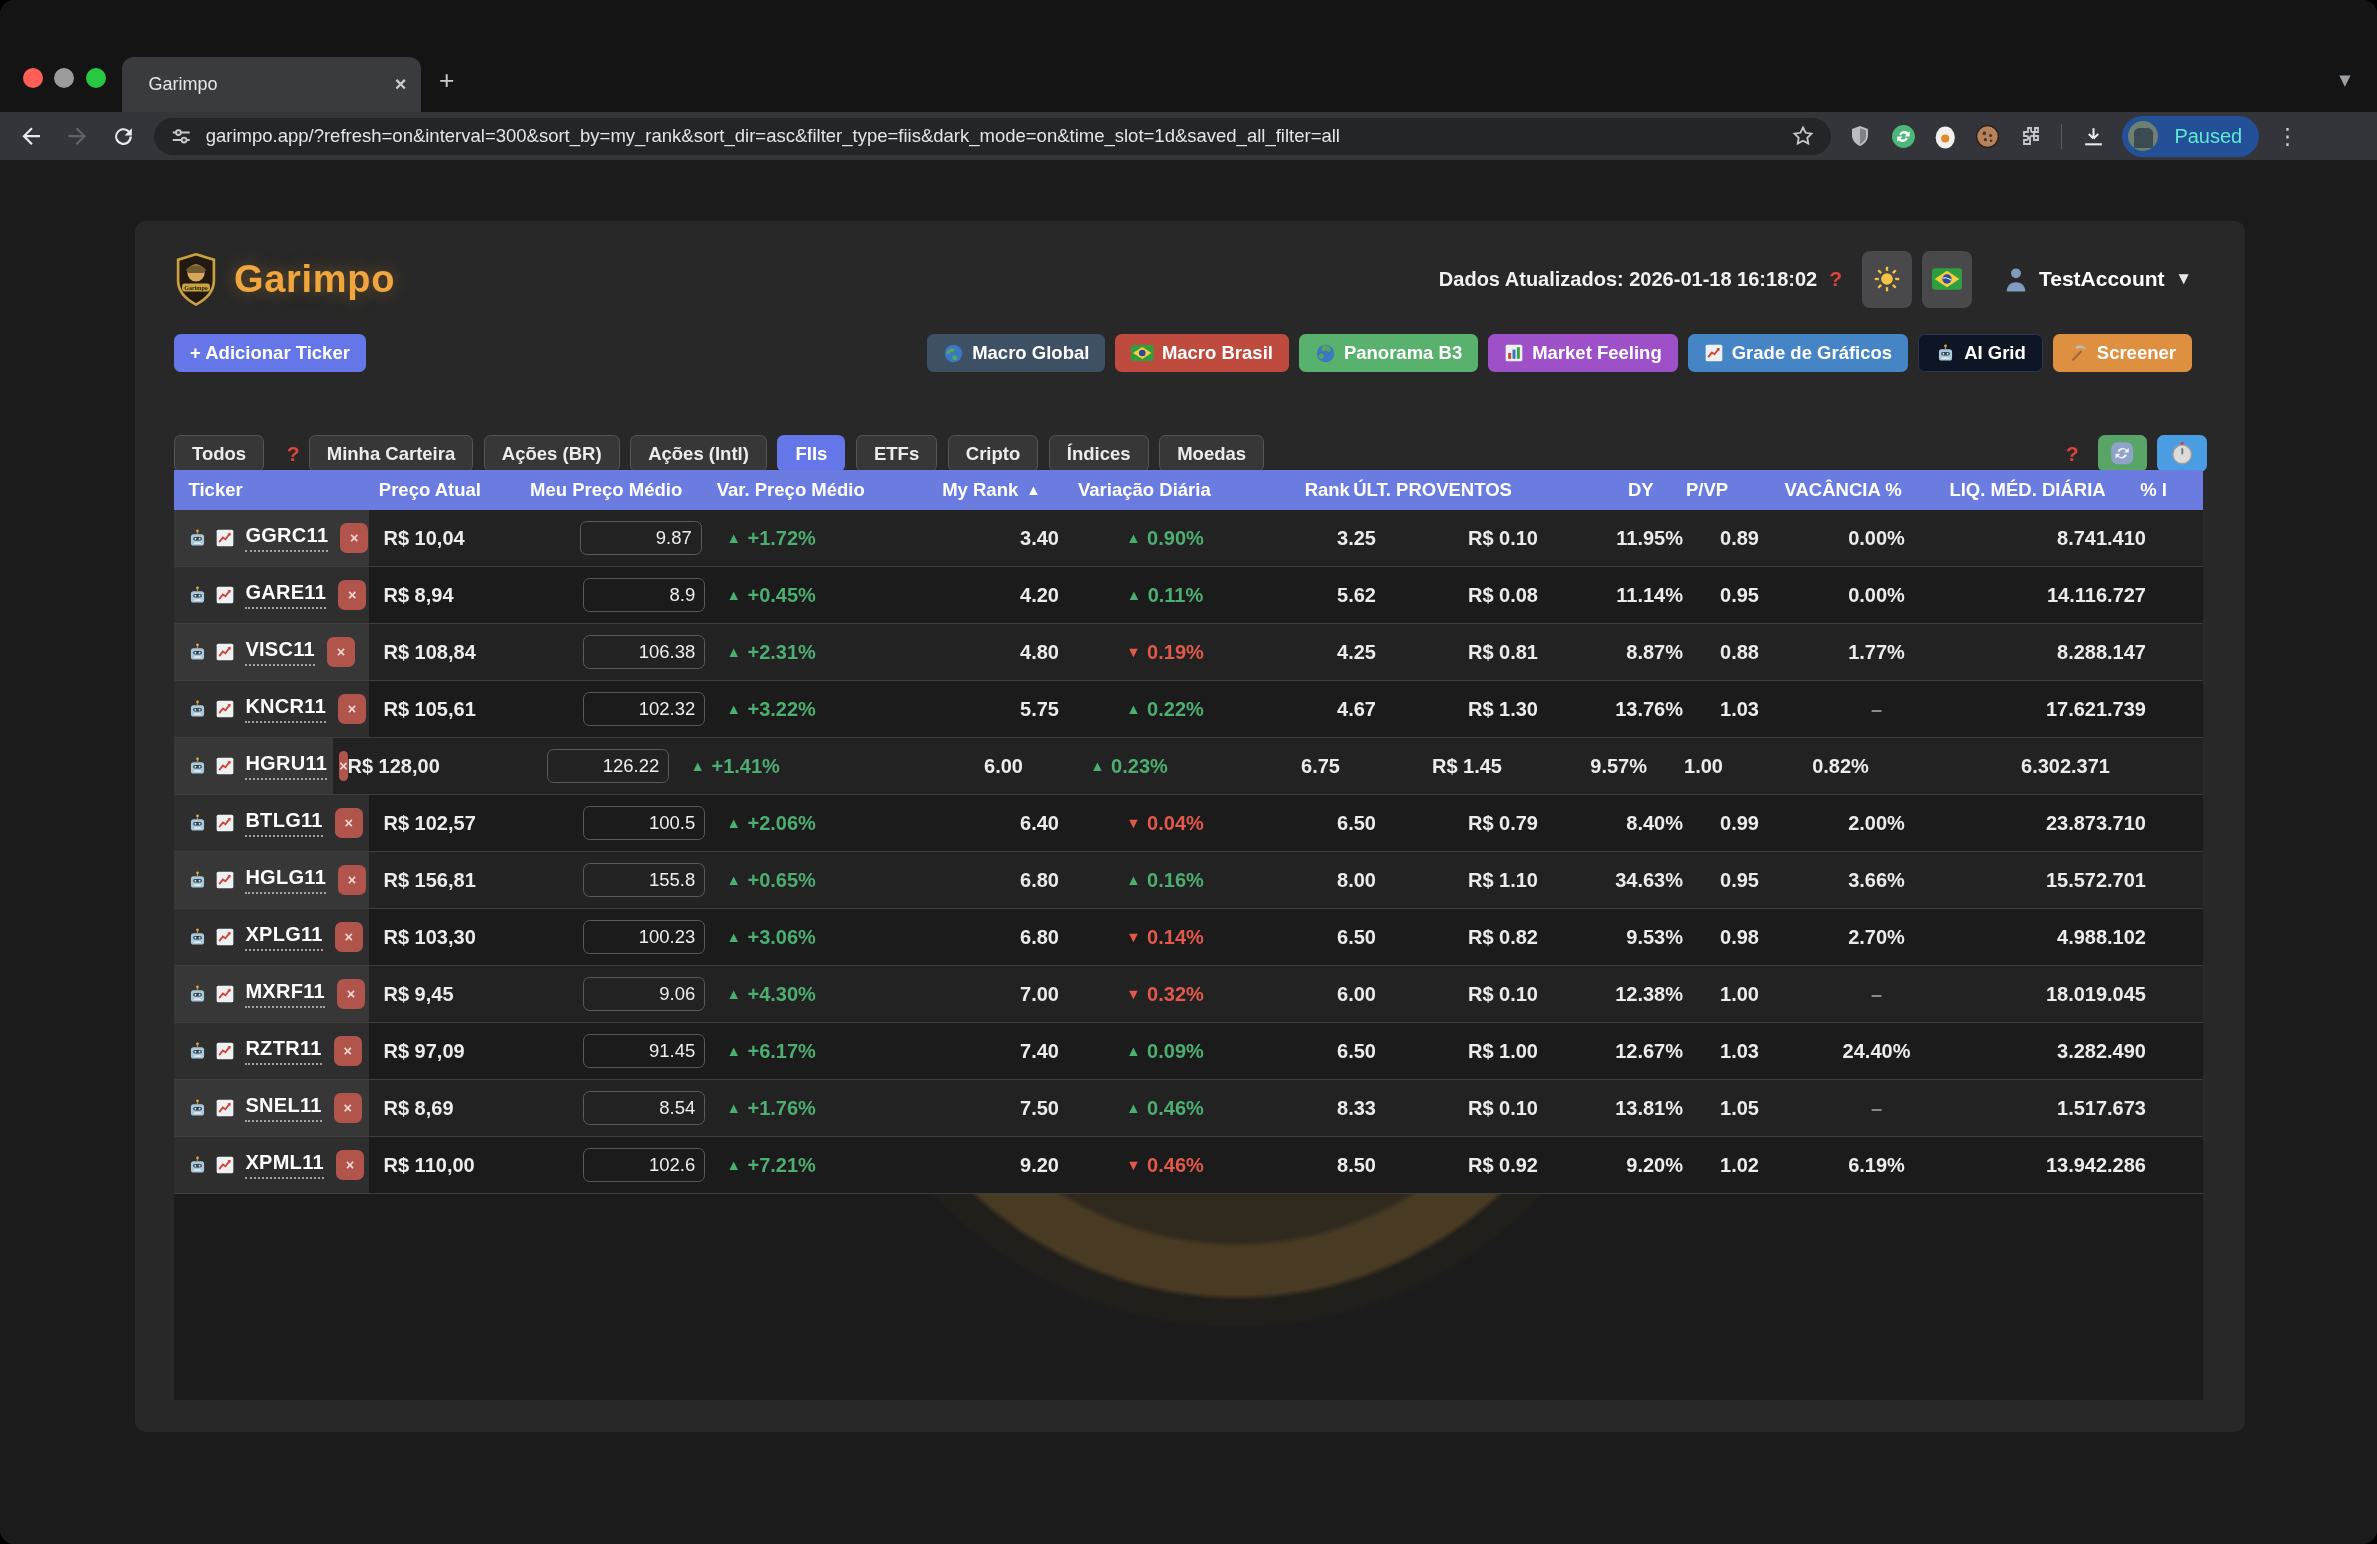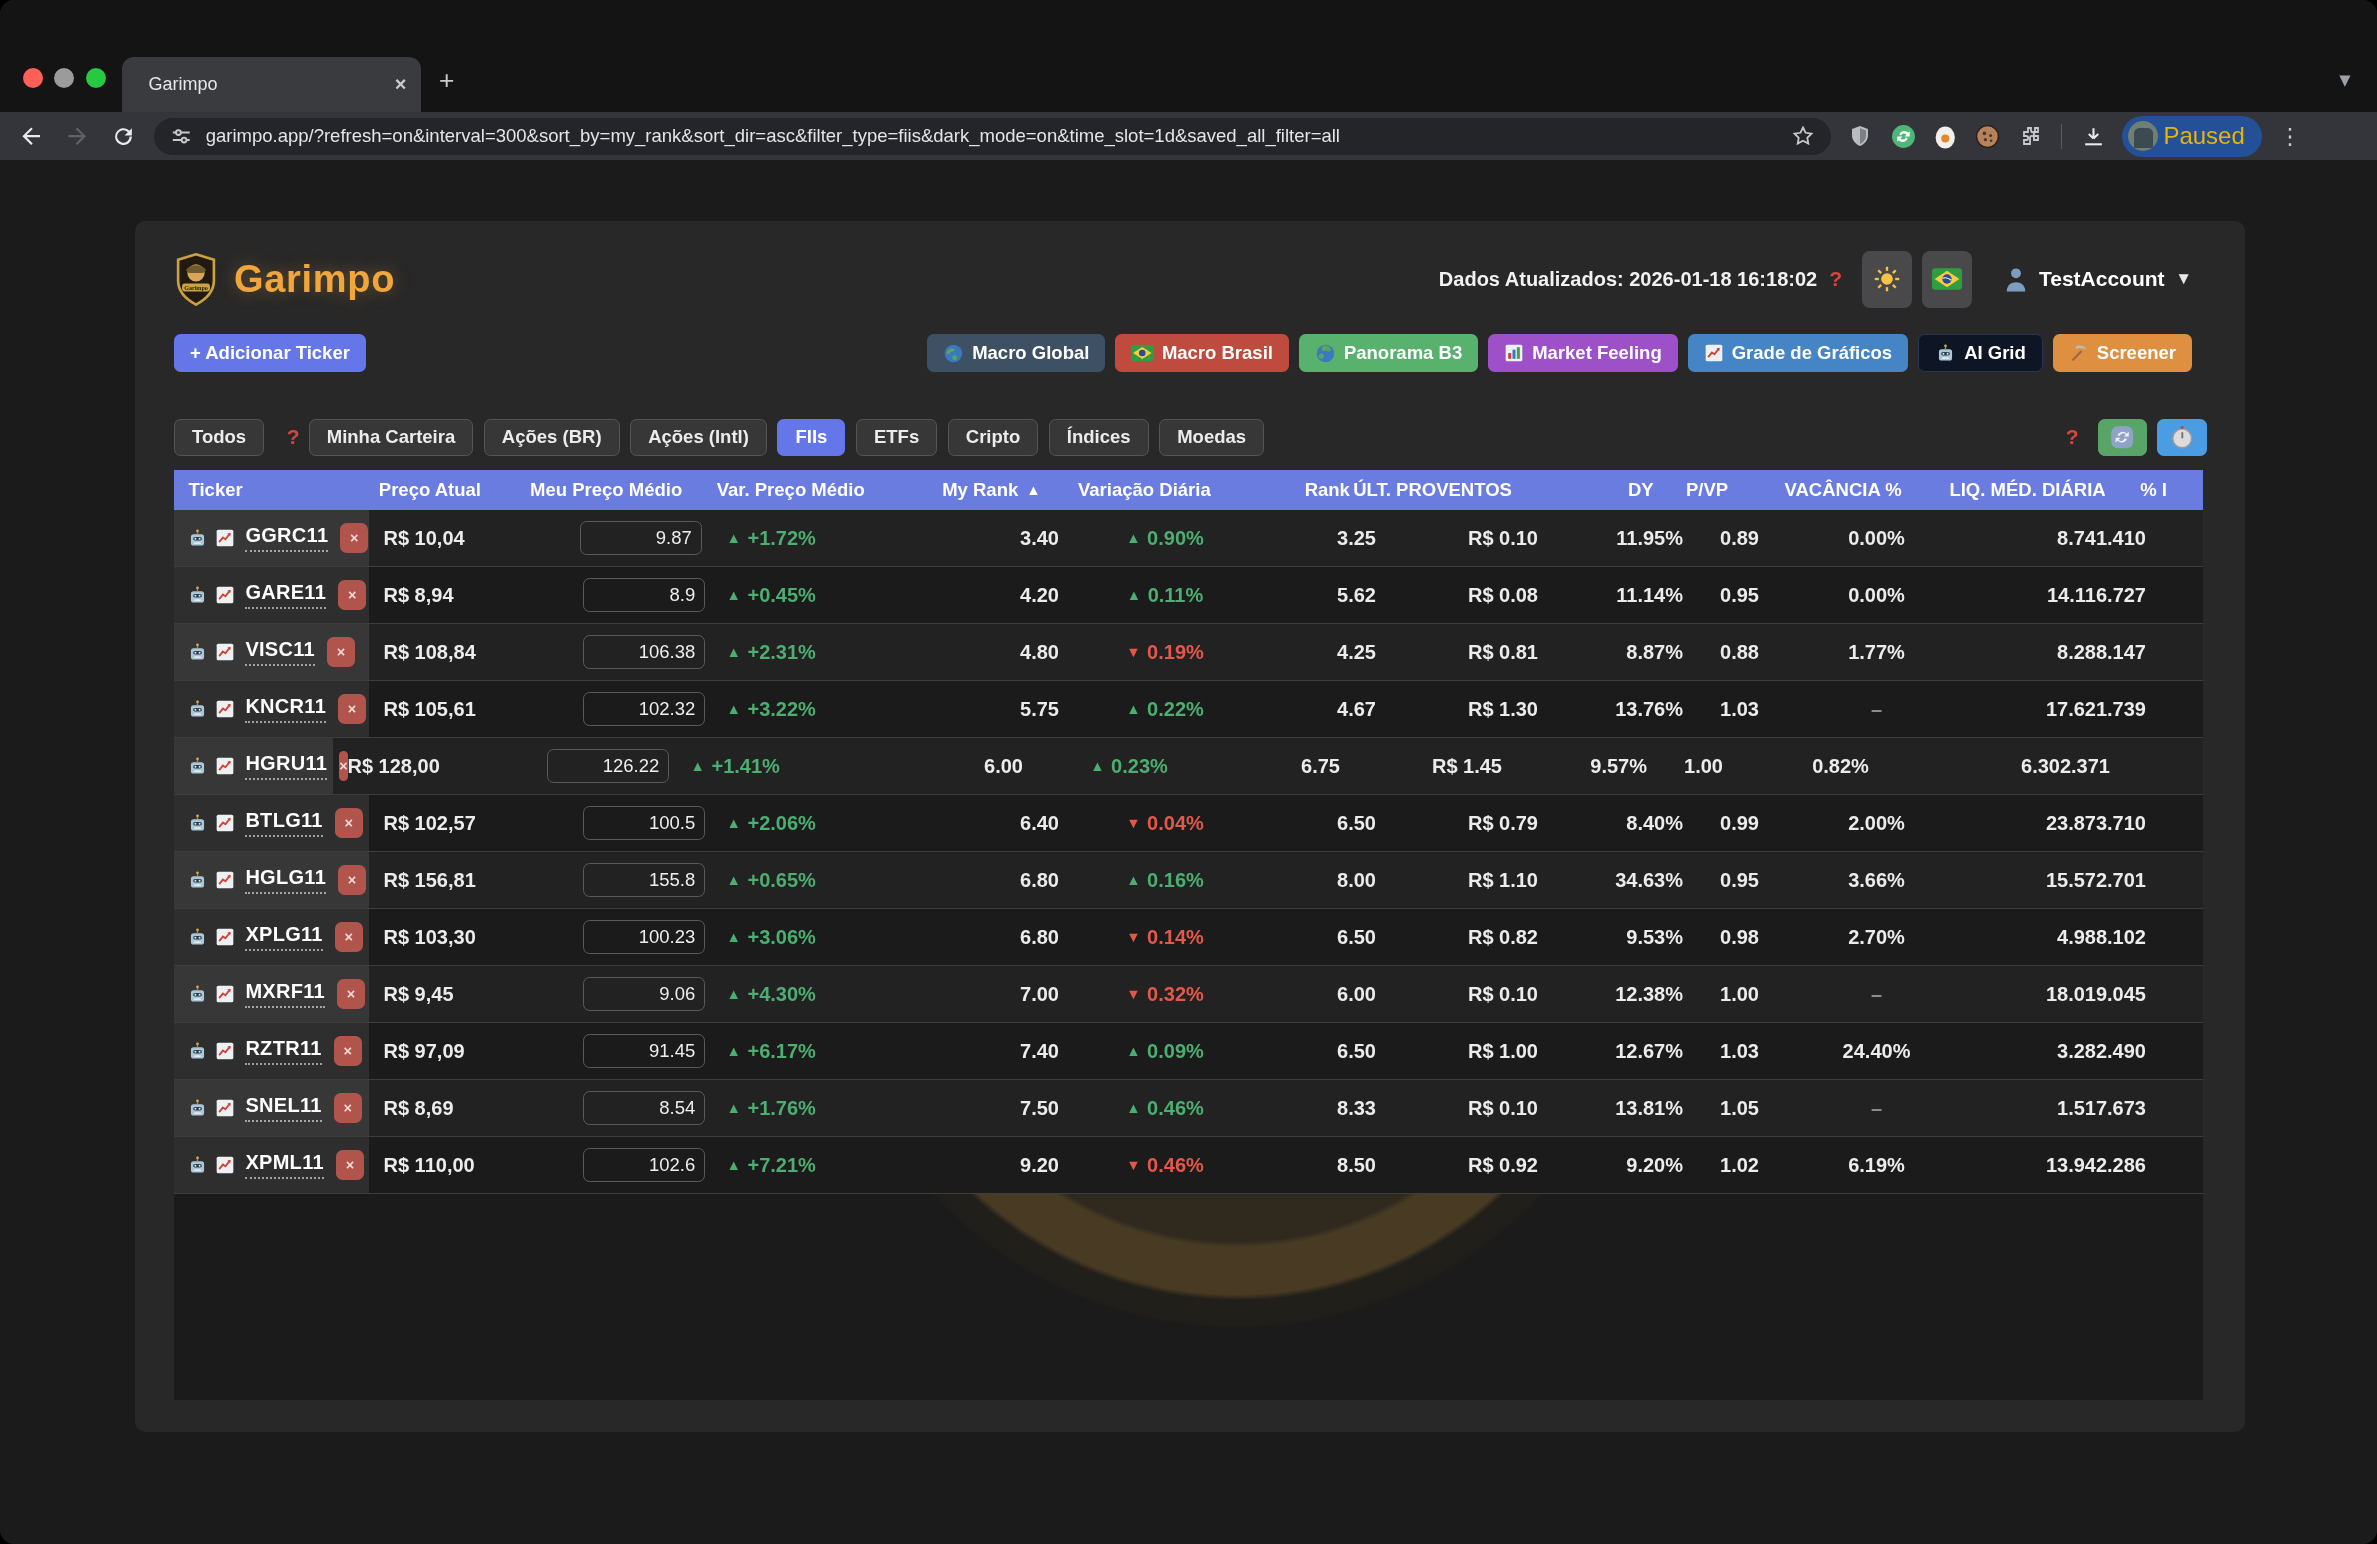--- a/index.html
+++ b/index.html
@@ -24,21 +24,21 @@
              display:flex; align-items:center; padding:0 16px; }
   #omnibox .url { color:#e3e5e8; font-size:18.5px; margin-left:13.2px; flex:1; white-space:nowrap;
                   overflow:hidden; }
   .extrow { display:flex; align-items:center; margin-left:17px; gap:18.5px; }
   .sep { width:1.3px; height:25px; background:#5a5b60; }
   #paused { display:flex; align-items:center; background:#235097; border-radius:22.5px; height:41px;
             padding:0 17px 0 6.6px; margin-left:16px; }
   #paused .avatar { width:30px; height:30px; border-radius:50%; background:#6f7f73; position:relative; overflow:hidden; }
   #paused .avatar::after { content:""; position:absolute; left:6px; top:6.6px; width:18.5px; height:20px;
             background:#3c4a52; border-radius:5.3px 5.3px 0 0; }
-  #paused .lbl { color:#eab308; font-size:24px; margin-left:5px; }
+  #paused .lbl { color:#5eead4; font-size:20px; margin-left:16px; }
   #menu { margin:0 20px 0 17px; color:#c8cace; font-size:22.5px; letter-spacing:1.3px; }
 
   
   #page { position:absolute; left:0; top:160px; width:2377px; height:1384px; background:#1b1b1b; }
   #card { position:absolute; left:135px; top:61px; width:2110px; height:1211px; background:#282828;
           border-radius:10.6px; }
 
   .app-header { position:absolute; left:39px; right:53px; top:25px; height:66px;
                 display:flex; align-items:center; }
   .brand { display:flex; align-items:center; gap:16px; }
@@ -54,22 +54,22 @@
   .account .caret { color:#e8e8e8; font-size:17px; }
 
   .actions-row { position:absolute; left:39px; right:53px; top:112px; height:40px;
                  display:flex; align-items:center; }
   .btn { height:38px; border-radius:6.6px; display:flex; align-items:center; justify-content:center;
          color:#fff; font-size:18.5px; font-weight:bold; padding:0 16px; }
   #addticker { background:#6577e8; }
   .macro-group { margin-left:auto; display:flex; gap:10px; }
   .macro-group .btn { gap:8px; }
 
-  .filters-row { position:absolute; left:39px; right:38px; top:197px; height:38px;
-                 display:flex; align-items:center; }
+  .filters-row { position:absolute; left:39px; right:38px; top:213px; height:38px;
+                 display:flex; align-items:flex-end; }
   .chip { height:37px; padding:0 17px; border-radius:6.6px; background:#373737; border:1.3px solid #555;
           color:#ececec; font-size:18.5px; font-weight:bold; display:flex; align-items:center; margin-right:10.6px; }
   .chip.sel { background:#6577e8; border-color:#6577e8; color:#fff; }
   .slot-group { margin-left:auto; display:flex; align-items:center; }
   .slot { height:37px; min-width:44px; padding:0 10.6px; border-radius:6.6px; background:#373737;
           border:1.3px solid #4e4e4e; color:#e8e8e8; font-size:18px; font-weight:bold;
           display:flex; align-items:center; justify-content:center; margin-left:10px; }
   .slot.sel { background:#6577e8; border-color:#6577e8; }
   .slot.green { background:#58a567; border-color:#58a567; }
   .slot.blue  { background:#4a9de2; border-color:#4a9de2; }

